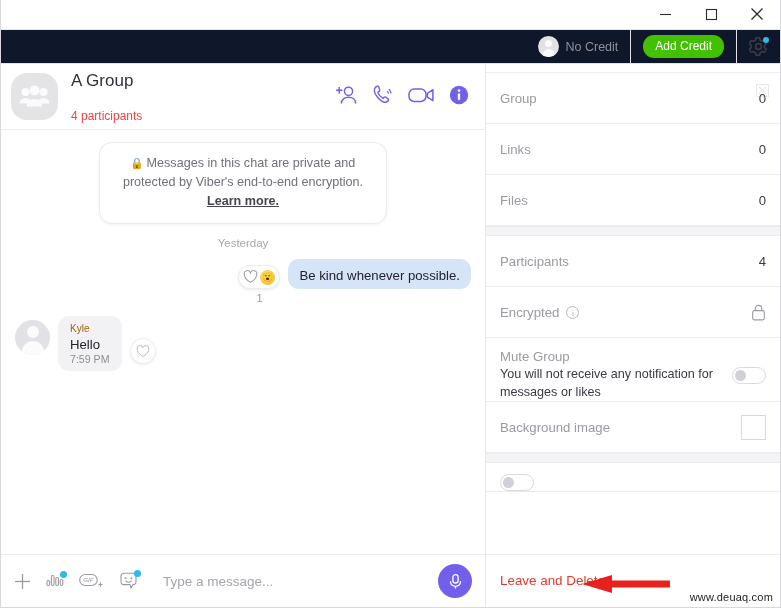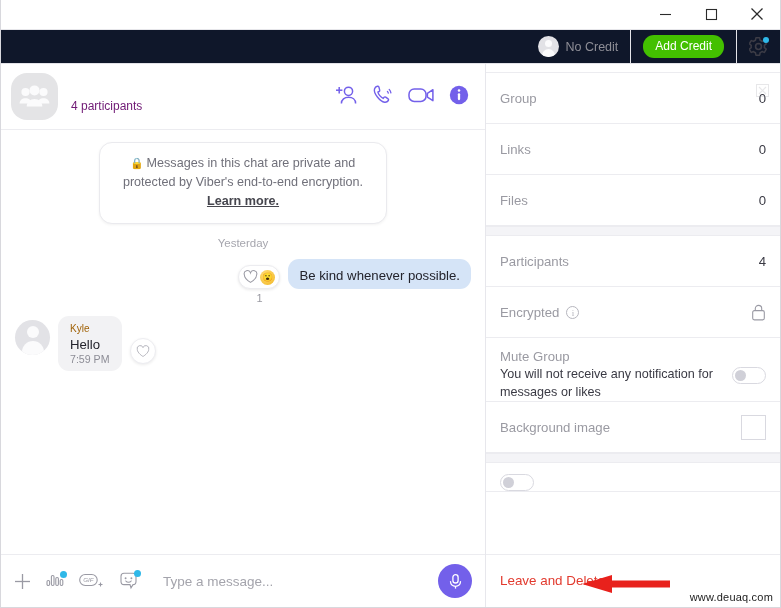--- a/index.html
+++ b/index.html
@@ -153,21 +153,21 @@
     margin-right: 13px;
   }
   .chat-title-wrap { flex: 1 1 auto; min-width: 0; }
   .chat-title {
     font-size: 17px;
     color: #30303a;
     line-height: 20px;
   }
   .chat-sub {
     font-size: 12px;
-    color: #701a75;
+    color: #ef4444;
     margin-top: 18px;
     cursor: pointer;
   }
   .header-actions {
     display: flex;
     align-items: center;
     gap: 14px;
     flex: none;
   }
   .hdr-icon { cursor: pointer; display: block; }
@@ -587,20 +587,21 @@
           <svg width="31" height="23" viewBox="0 0 31 23">
             <circle cx="6.5" cy="7" r="4.1" fill="#fbfbfc"></circle>
             <circle cx="24.5" cy="7" r="4.1" fill="#fbfbfc"></circle>
             <path d="M0.6 18.5c0-3.4 2.7-5.3 5.9-5.3s5.9 1.9 5.9 5.3z" fill="#fbfbfc"></path>
             <path d="M18.6 18.5c0-3.4 2.7-5.3 5.9-5.3s5.9 1.9 5.9 5.3z" fill="#fbfbfc"></path>
             <circle cx="15.5" cy="5.4" r="5" fill="#fbfbfc"></circle>
             <path d="M7.7 21.5c0-4.4 3.4-7.4 7.8-7.4s7.8 3 7.8 7.4z" fill="#fbfbfc"></path>
           </svg>
         </div>
         <div class="chat-title-wrap">
+          <div class="chat-title">A Group</div>
           <div class="chat-sub">4 participants</div>
         </div>
         <div class="header-actions">
           <span class="hdr-icon">
             <svg width="23" height="20" viewBox="0 0 23 20">
               <circle cx="13.5" cy="6.3" r="4.1" fill="none" stroke="#7360ea" stroke-width="1.5"></circle>
               <path d="M6.4 18.4c0-4 3.2-6.2 7.1-6.2s7.1 2.2 7.1 6.2" fill="none" stroke="#7360ea" stroke-width="1.5"></path>
               <line x1="1" y1="5.2" x2="7.4" y2="5.2" stroke="#7360ea" stroke-width="1.5"></line>
               <line x1="4.2" y1="2" x2="4.2" y2="8.4" stroke="#7360ea" stroke-width="1.5"></line>
             </svg>

